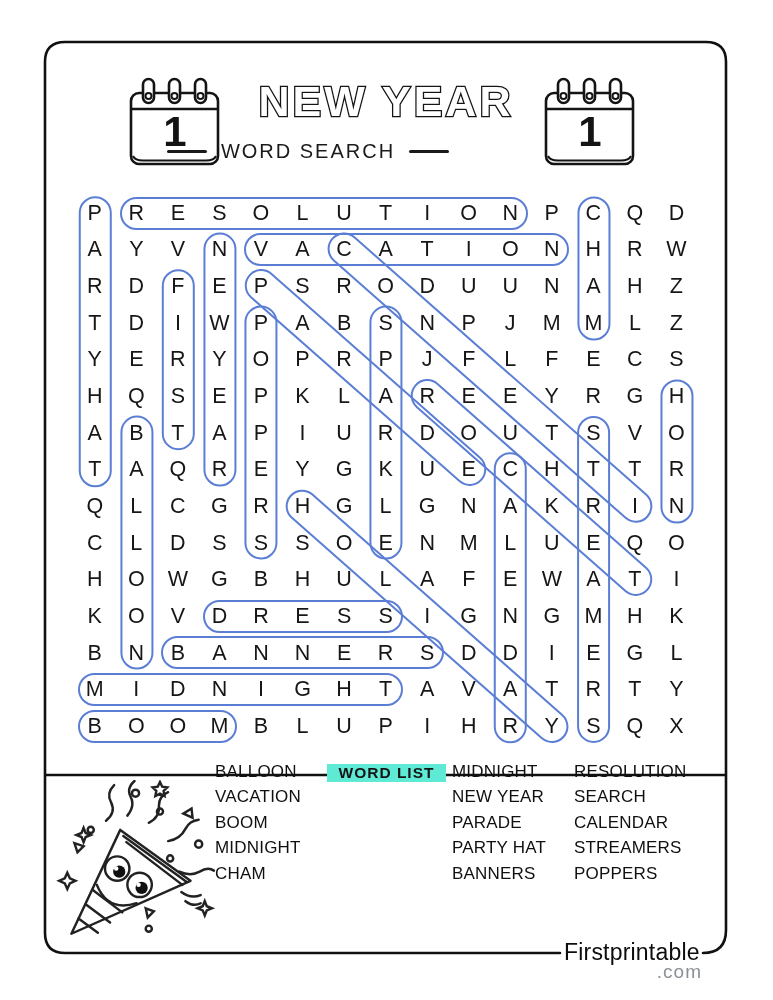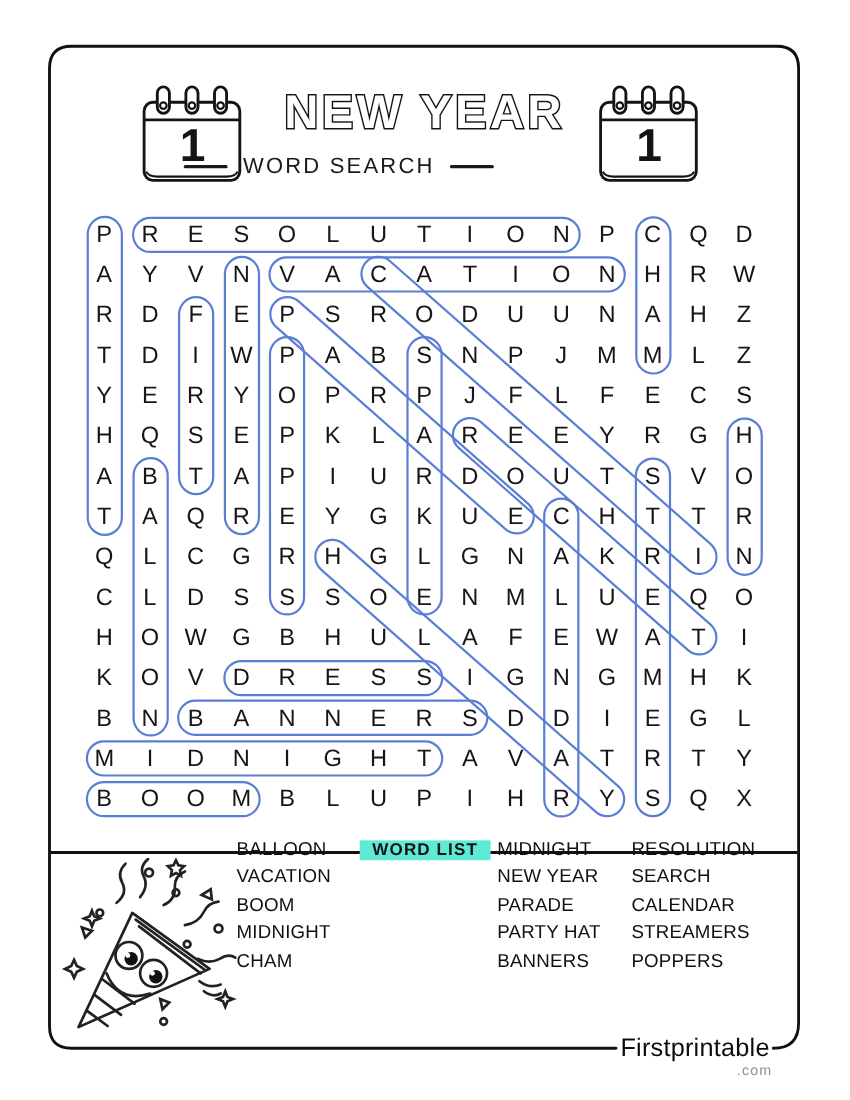--- a/index.html
+++ b/index.html
@@ -31,21 +31,21 @@
   .wordlist-label{position:absolute;top:764px;left:50%;transform:translateX(-50%);
         background:#5eead4;padding:0 12px;font-size:15.5px;font-weight:bold;letter-spacing:1px;
         z-index:4;}
   .wl-col{position:absolute;top:759px;z-index:3;}
   .wl-item{font-size:17px;font-weight:500;line-height:25.4px;letter-spacing:0.2px;color:#101010;}
   .popper{position:absolute;left:50px;top:780px;z-index:2;}
 
   
   .brand{position:absolute;left:564px;top:940px;width:138px;text-align:left;z-index:4;}
   .brand .name{font-size:23px;font-weight:400;letter-spacing:0.2px;color:#0d0d0d;line-height:24px;text-align:center;}
-  .brand .dom{display:block;text-align:right;font-size:13px;color:var(--muted);
+  .brand .dom{display:block;text-align:right;font-size:19px;color:var(--muted);
               letter-spacing:1px;line-height:16px;}
 </style>
 </head>
 <body>
 
 <div class="page">
 
   <svg class="frame-svg" width="773" height="1000" viewBox="0 0 773 1000">
     <path d="M560,953 H65 Q45,953 45,933 V62 Q45,42 65,42 H706 Q726,42 726,62 V930 Q726,953 703,953" fill="none" stroke="#111" stroke-width="2.6" stroke-linecap="round"></path>
     <line x1="46" y1="775" x2="725" y2="775" stroke="#111" stroke-width="2.6"></line>

